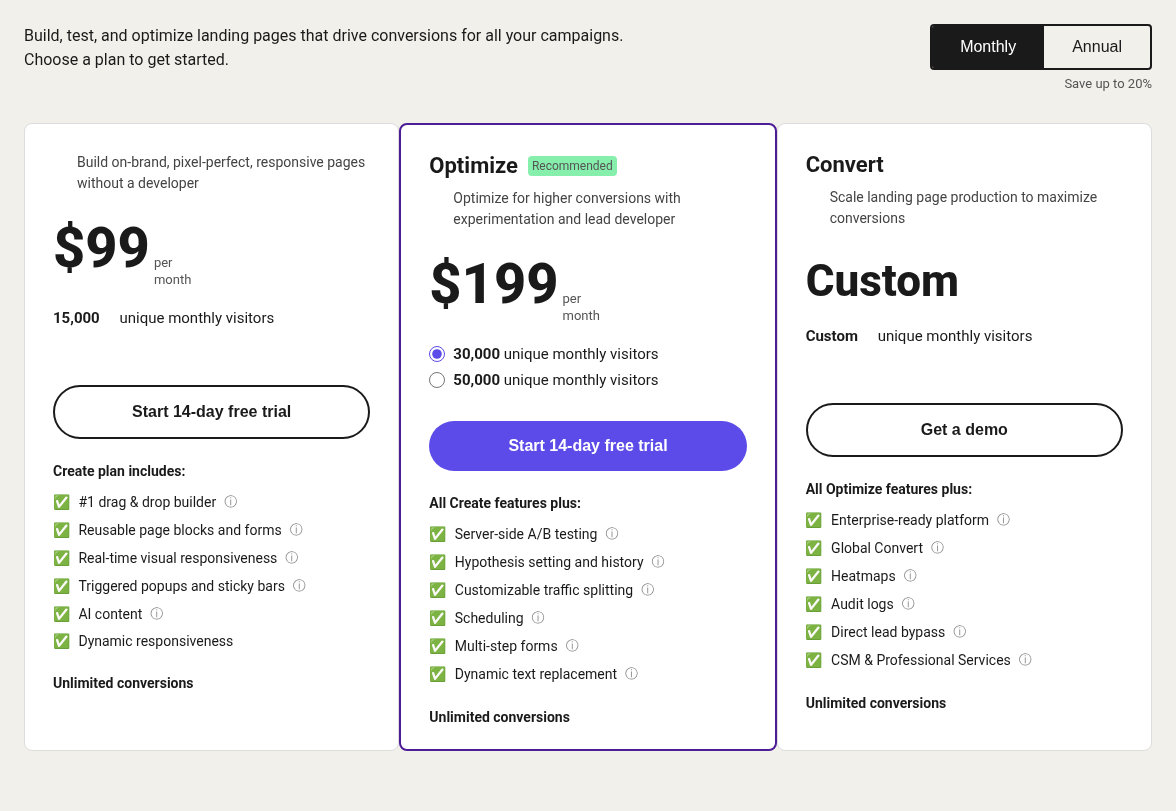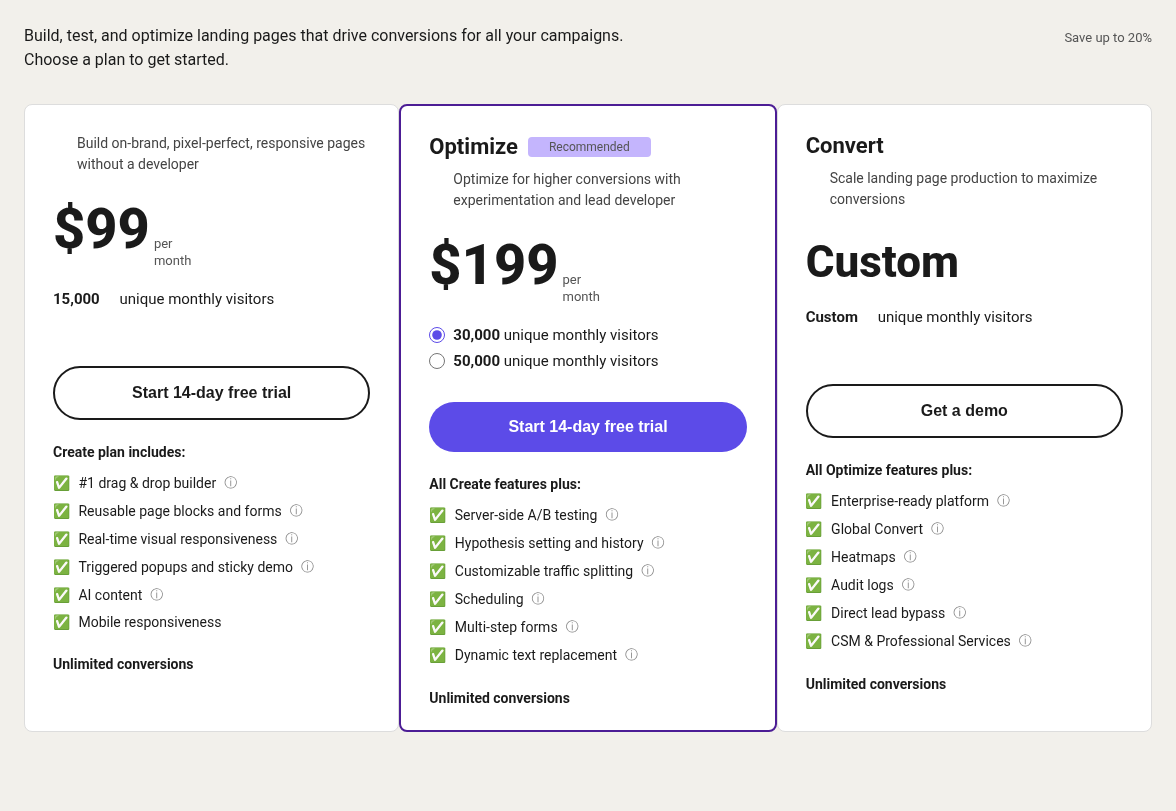--- a/index.html
+++ b/index.html
@@ -77,24 +77,24 @@
       align-items: center;
       gap: 10px;
       margin-bottom: 10px;
     }
     .plan-name {
       font-size: 22px;
       font-weight: 700;
       color: #1a1a1a;
     }
     .recommended-badge {
-      background: #c4b5fd;
+      background: #86efac;
       color: #555;
       font-size: 12px;
-      padding: 3px 21px;
+      padding: 3px 4px;
       border-radius: 4px;
       font-weight: 400;
     }
     .plan-desc {
       font-size: 14px;
       color: #444;
       line-height: 1.5;
       margin-bottom: 20px;
       min-height: 48px;
       margin-left: 24px;
@@ -191,20 +191,24 @@
       color: #1a1a1a;
       margin-top: 16px;
     }
   </style>
 </head>
 <body>
 
 <div class="header">
   <p class="header-text">Build, test, and optimize landing pages that drive conversions for all your campaigns. Choose a plan to get started.</p>
   <div class="billing-toggle-area">
+    <div class="billing-toggle">
+      <button class="billing-btn active">Monthly</button>
+      <button class="billing-btn">Annual</button>
+    </div>
     <span class="save-text">Save up to 20%</span>
   </div>
 </div>
 
 <div class="plans-container" id="plans-container">
 <div class="plan-card">
       <p class="plan-desc">Build on-brand, pixel-perfect, responsive pages without a developer</p>
       <div class="price-row">
         <span class="price-amount">$99</span>
         <span class="price-label">per<br>month</span>
@@ -224,31 +228,31 @@
         <span>Reusable page blocks and forms</span>
         <span class="info-icon"> ⓘ</span>
       </div>
       <div class="feature-item">
         <span class="check-icon" style="font-size: 14px;">✅</span>
         <span>Real-time visual responsiveness</span>
         <span class="info-icon"> ⓘ</span>
       </div>
       <div class="feature-item">
         <span class="check-icon" style="font-size: 14px;">✅</span>
-        <span>Triggered popups and sticky demo</span>
+        <span>Triggered popups and sticky bars</span>
         <span class="info-icon"> ⓘ</span>
       </div>
       <div class="feature-item">
         <span class="check-icon" style="font-size: 14px;">✅</span>
         <span>AI content</span>
         <span class="info-icon"> ⓘ</span>
       </div>
       <div class="feature-item">
         <span class="check-icon" style="font-size: 14px;">✅</span>
-        <span>Mobile responsiveness</span>
+        <span>Dynamic responsiveness</span>
       </div>
       <p class="unlimited-text">Unlimited conversions</p>
     </div>
     <div class="plan-card featured">
       <div class="plan-name-row">
         <span class="plan-name">Optimize</span>
         <span class="recommended-badge">Recommended</span>
       </div>
       <p class="plan-desc">Optimize for higher conversions with experimentation and lead developer</p>
       <div class="price-row">

